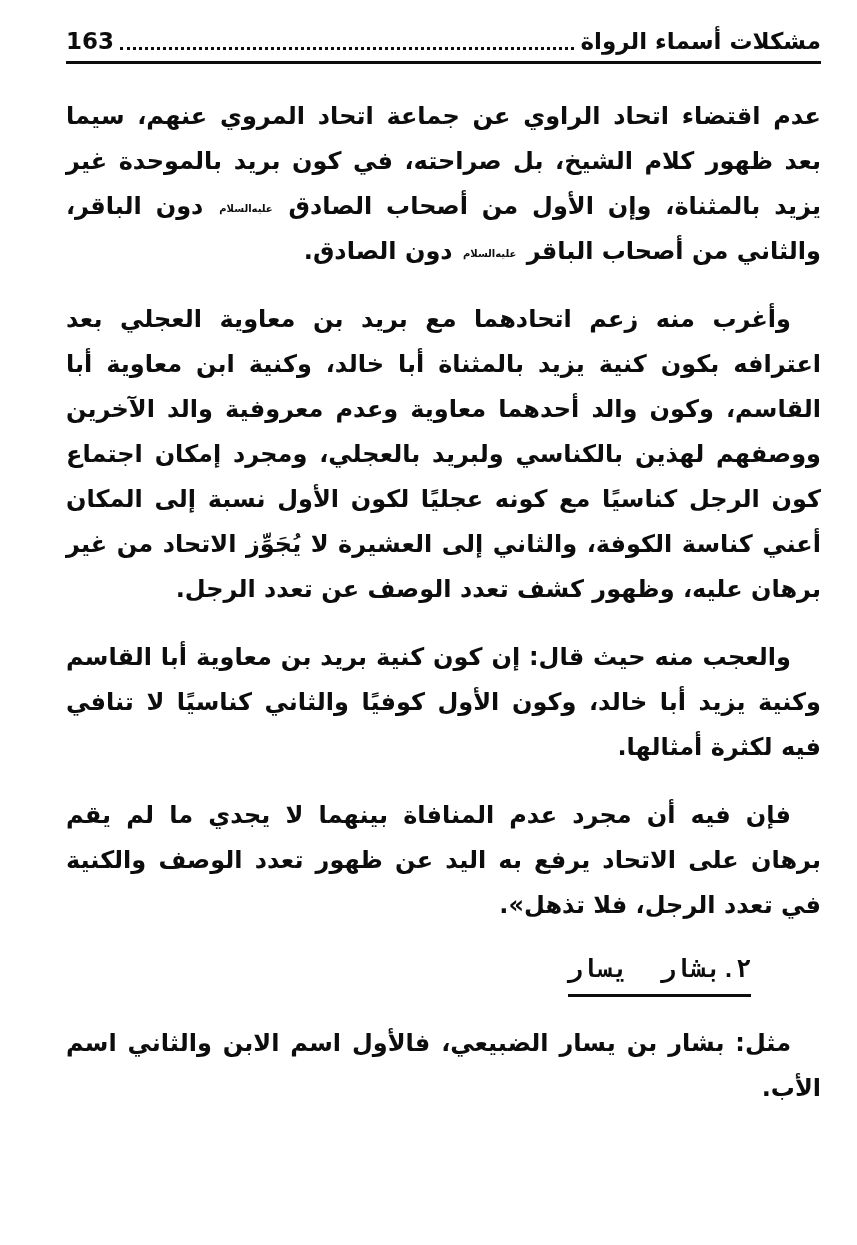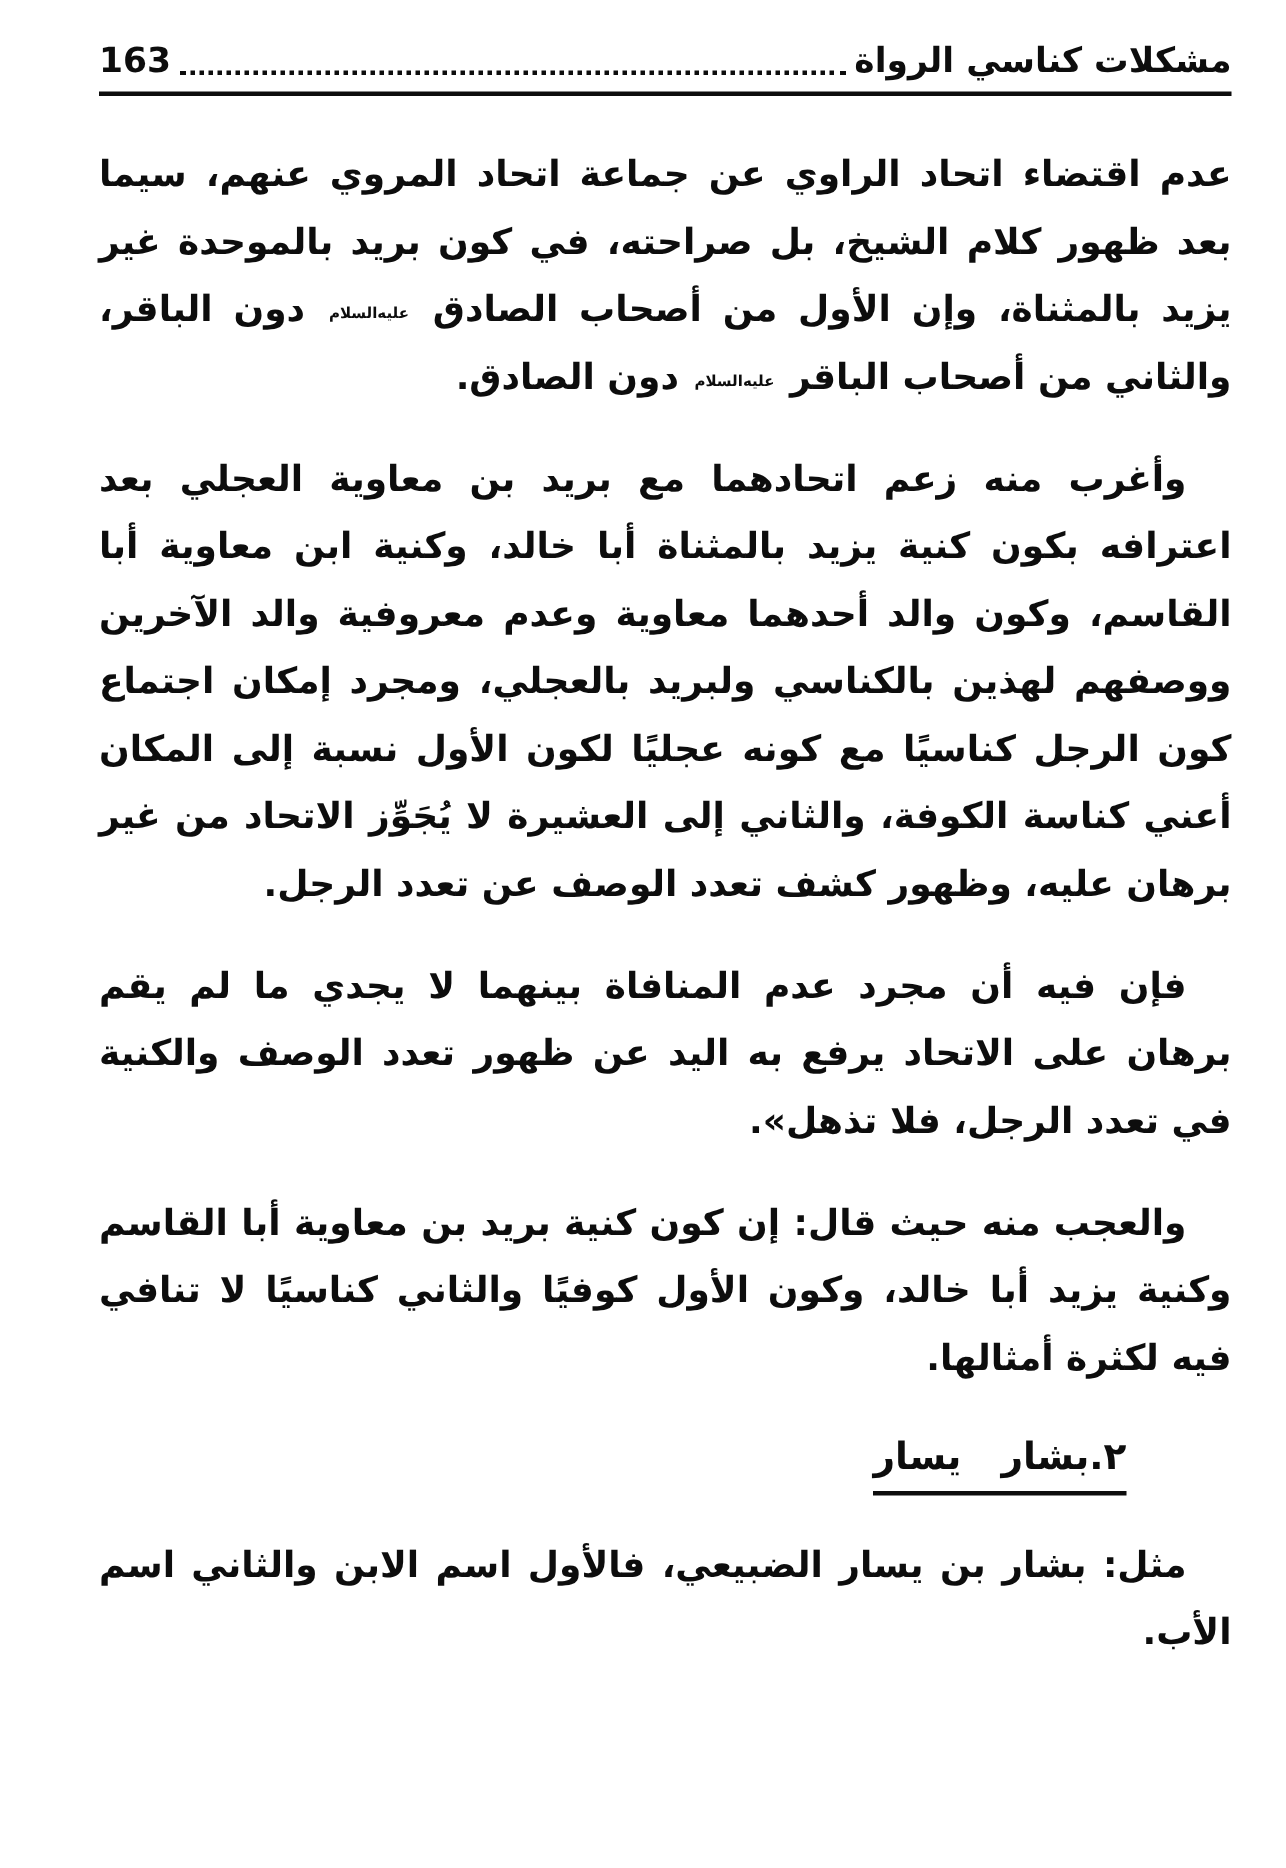--- a/index.html
+++ b/index.html
@@ -48,38 +48,39 @@
     font-size:10px;
     line-height:12px;
     white-space:nowrap;
     vertical-align:2px;
     margin:4px 2px;
   }
   .heading{
     margin:6px 70px 24px 0;
     font-size:25px;
     line-height:40px;
+    font-family:Liberation Mono, monospace;
   }
   .heading span{
     display:inline-block;
     word-spacing:18px;
     border-bottom:3px solid #0d0d0d;
     padding-bottom:3px;
   }
 </style>
 </head>
 <body>
 
 <div class="page">
   <header class="hdr">
-    <span class="title">مشكلات كناسي الرواة</span>
+    <span class="title">مشكلات أسماء الرواة</span>
     <span class="leader"></span>
     <span class="pnum">163</span>
   </header>
   <main class="body" id="page-body">
       <p class="para">عدم اقتضاء اتحاد الراوي عن جماعة اتحاد المروي عنهم، سيما بعد ظهور كلام الشيخ، بل صراحته، في كون بريد بالموحدة غير يزيد بالمثناة، وإن الأول من أصحاب الصادق <span class="as">عليه‌السلام</span> دون الباقر، والثاني من أصحاب الباقر <span class="as">عليه‌السلام</span> دون الصادق.</p>
       <p class="para indent">وأغرب منه زعم اتحادهما مع بريد بن معاوية العجلي بعد اعترافه بكون كنية يزيد بالمثناة أبا خالد، وكنية ابن معاوية أبا القاسم، وكون والد أحدهما معاوية وعدم معروفية والد الآخرين ووصفهم لهذين بالكناسي ولبريد بالعجلي، ومجرد إمكان اجتماع كون الرجل كناسيًا مع كونه عجليًا لكون الأول نسبة إلى المكان أعني كناسة الكوفة، والثاني إلى العشيرة لا يُجَوِّز الاتحاد من غير برهان عليه، وظهور كشف تعدد الوصف عن تعدد الرجل.</p>
+      <p class="para indent">والعجب منه حيث قال: إن كون كنية بريد بن معاوية أبا القاسم وكنية يزيد أبا خالد، وكون الأول كوفيًا والثاني كناسيًا لا تنافي فيه لكثرة أمثالها.</p>
       <p class="para indent">فإن فيه أن مجرد عدم المنافاة بينهما لا يجدي ما لم يقم برهان على الاتحاد يرفع به اليد عن ظهور تعدد الوصف والكنية في تعدد الرجل، فلا تذهل».</p>
-      <p class="para indent">والعجب منه حيث قال: إن كون كنية بريد بن معاوية أبا القاسم وكنية يزيد أبا خالد، وكون الأول كوفيًا والثاني كناسيًا لا تنافي فيه لكثرة أمثالها.</p>
       <div class="heading"><span>٢.بشار يسار</span></div>
       <p class="para indent">مثل: بشار بن يسار الضبيعي، فالأول اسم الابن والثاني اسم الأب.</p>
     </main>
 </div>
 
 </body></html>

